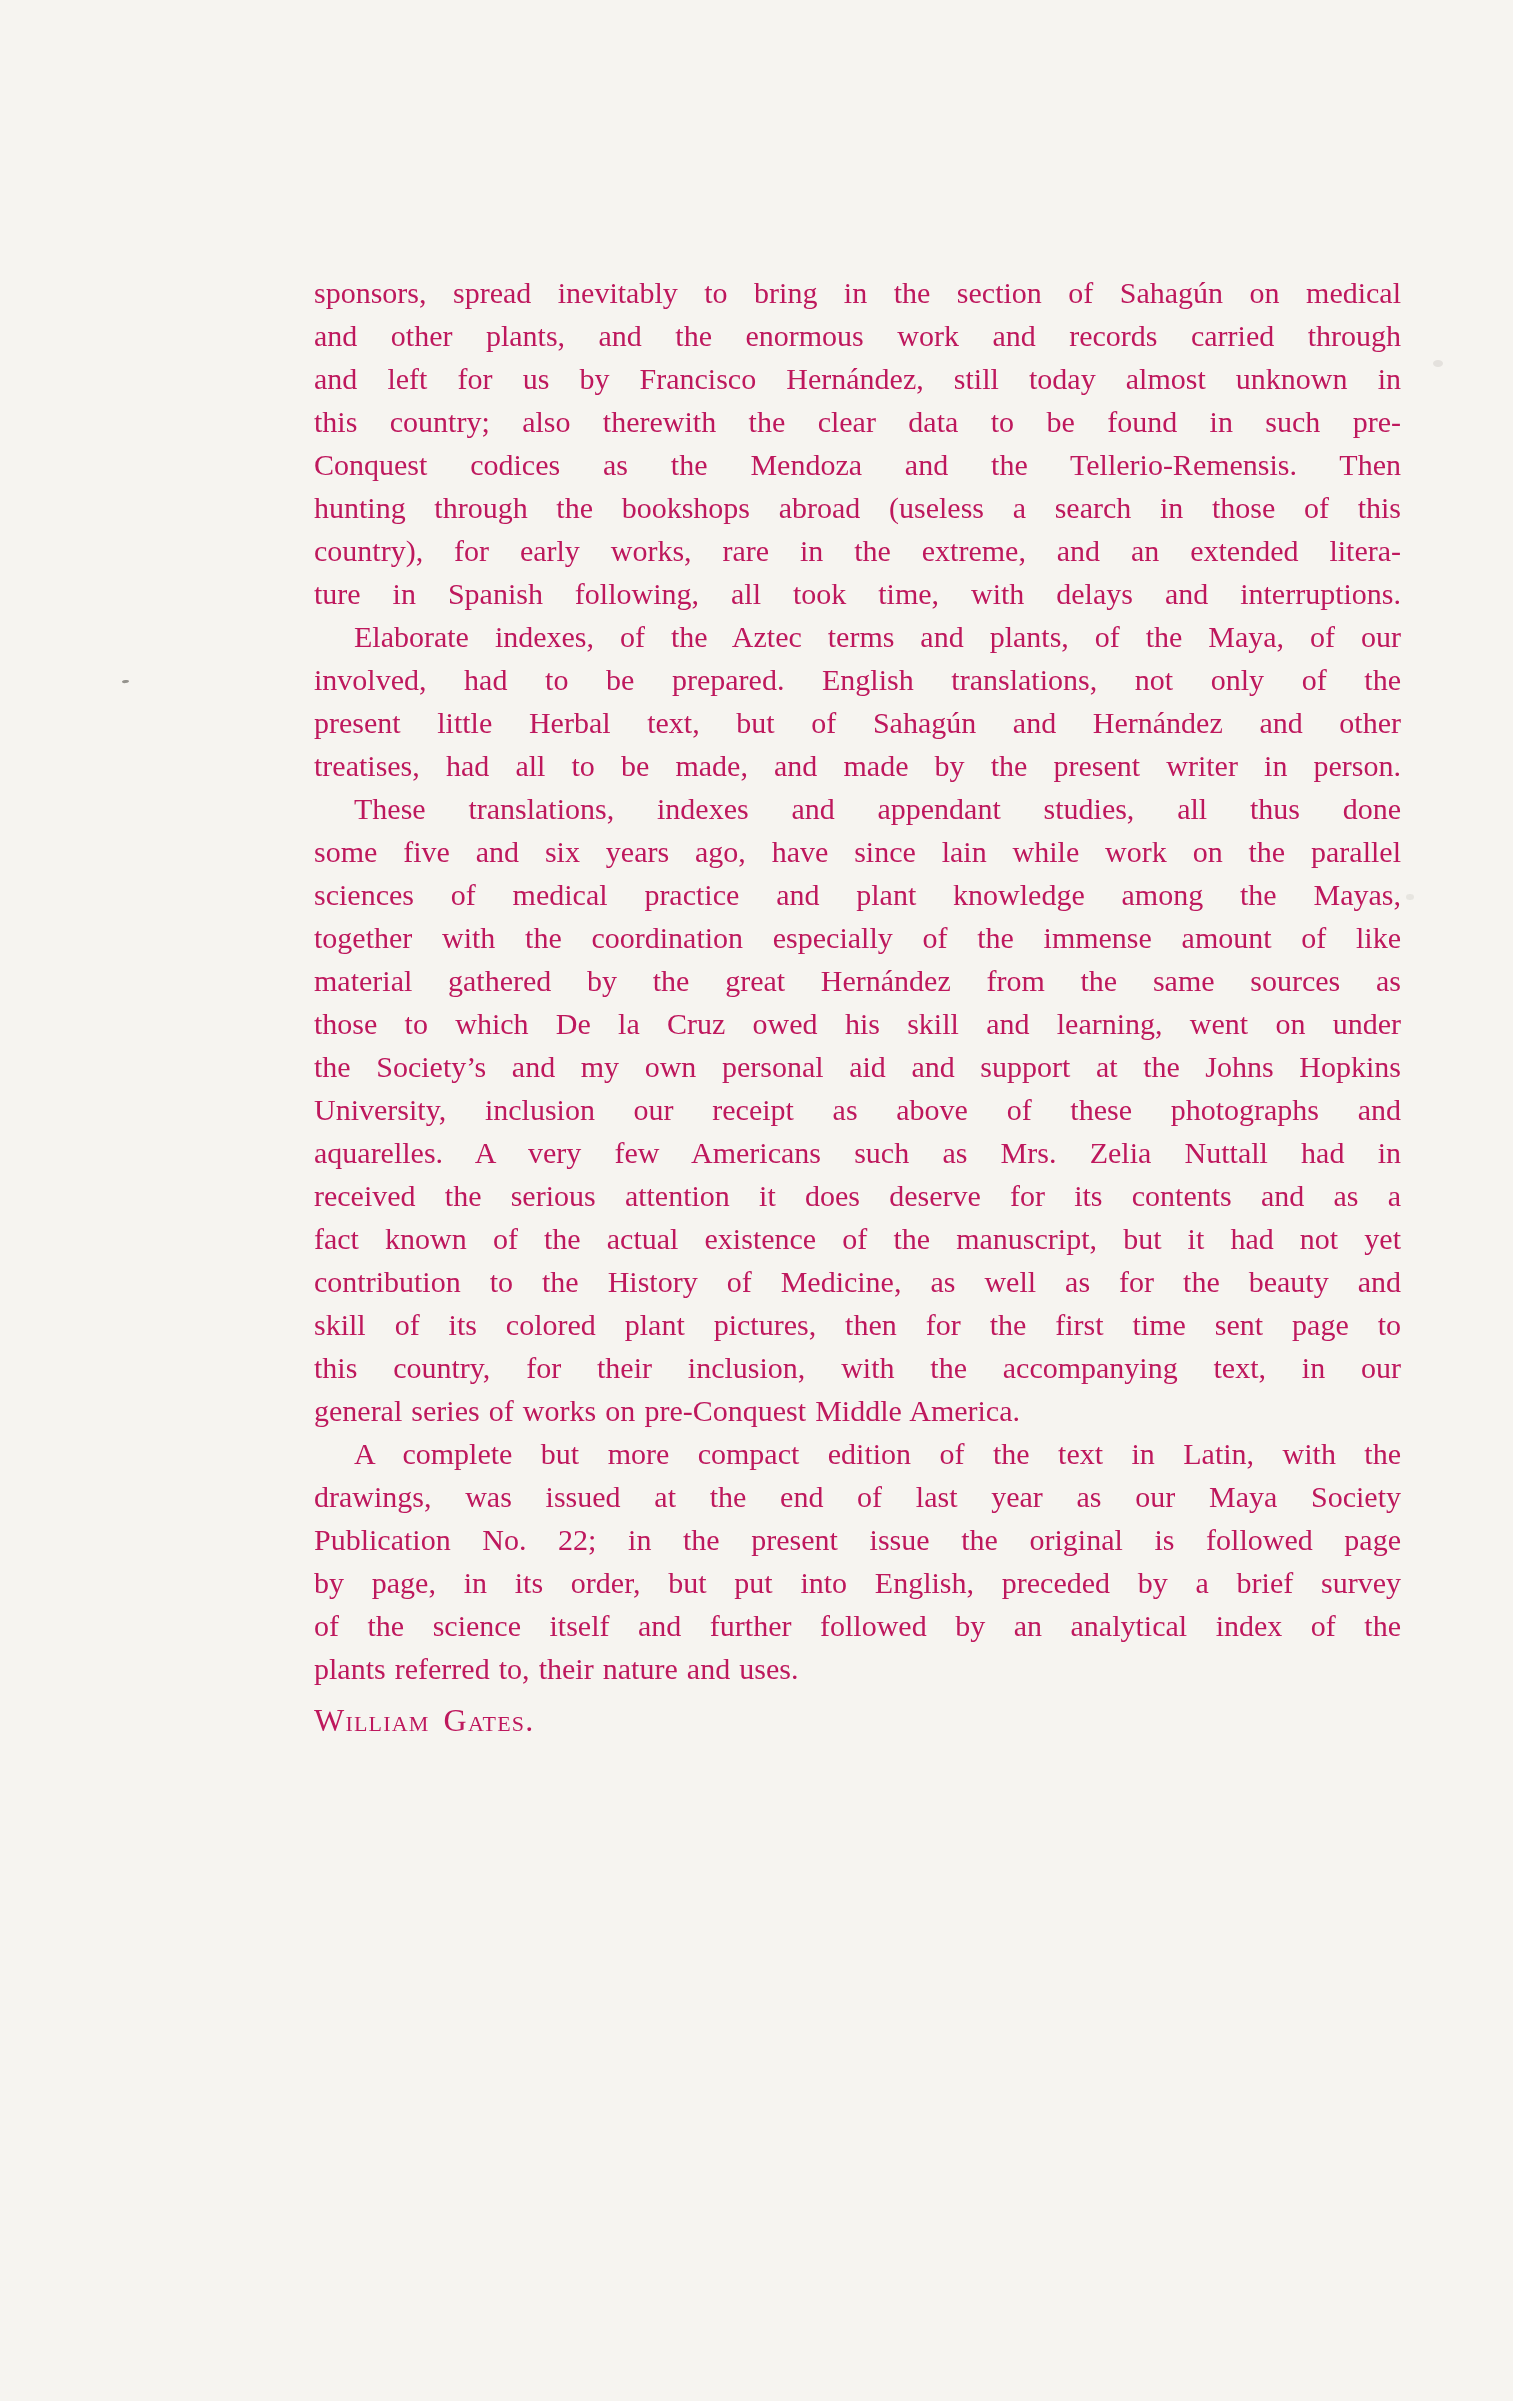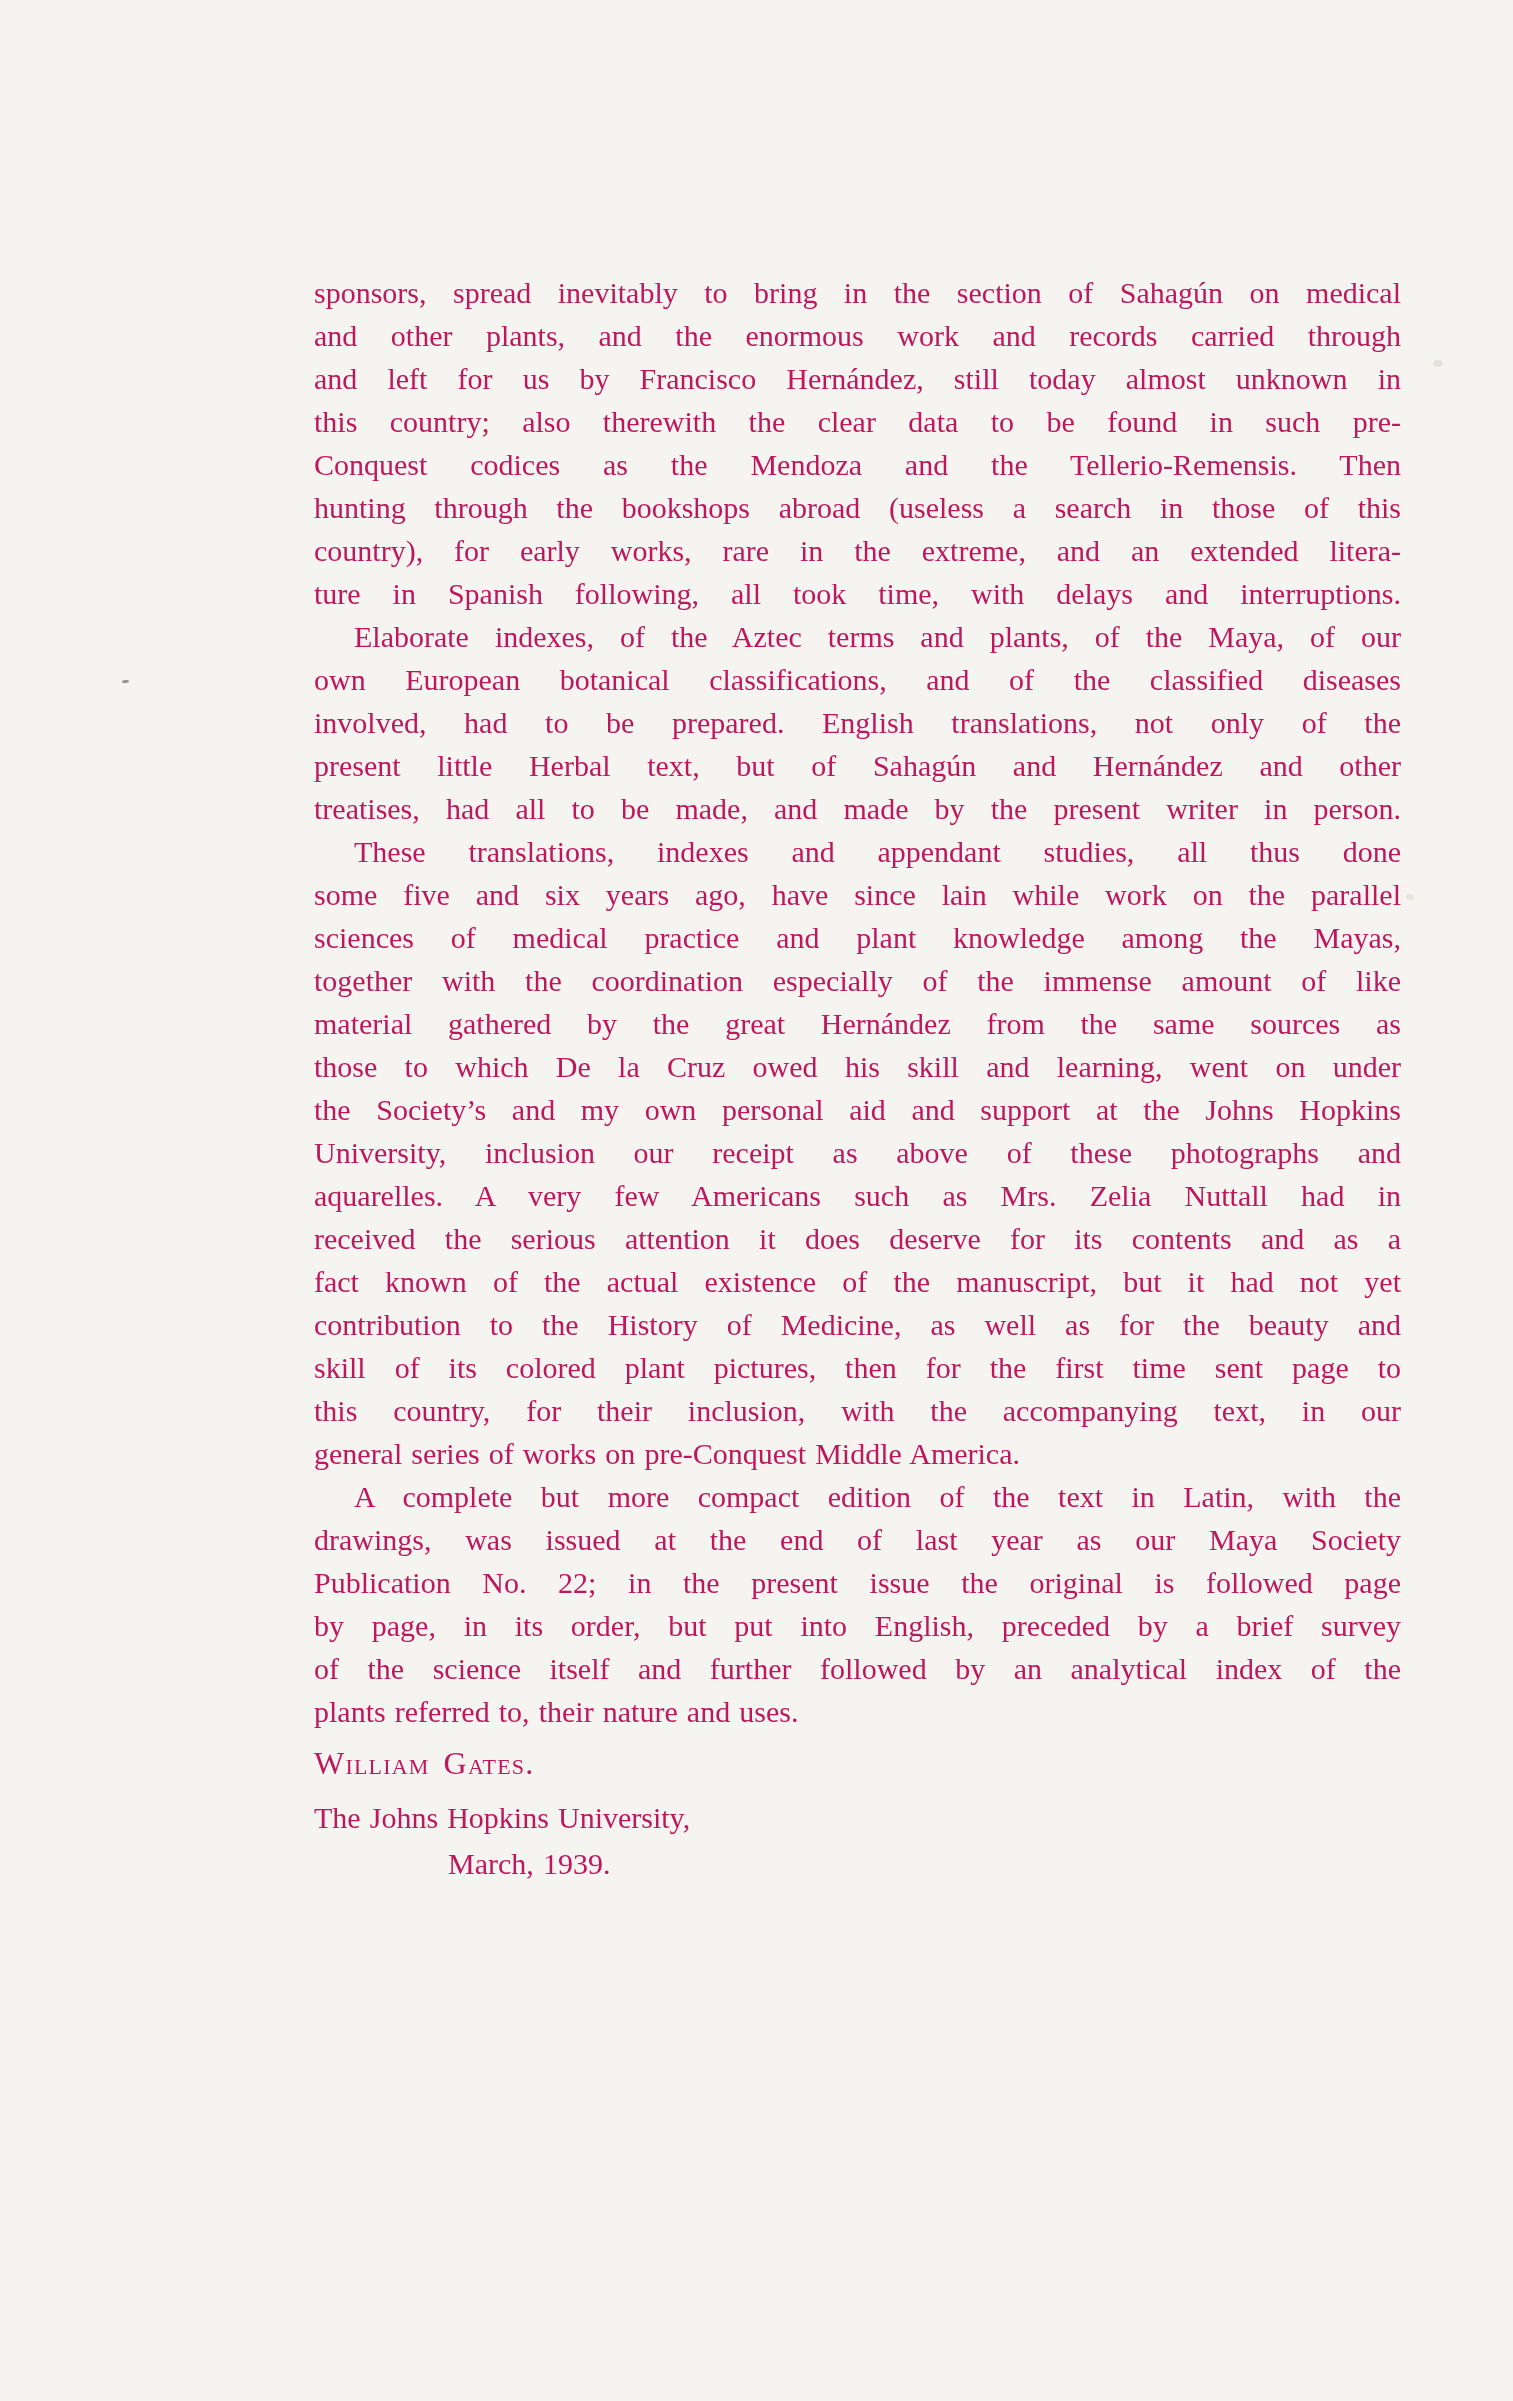--- a/index.html
+++ b/index.html
@@ -65,21 +65,20 @@
       <div class="line">and left for us by Francisco Hernández, still today almost unknown in</div>
       <div class="line">this country; also therewith the clear data to be found in such pre-</div>
       <div class="line">Conquest codices as the Mendoza and the Tellerio-Remensis. Then</div>
       <div class="line">hunting through the bookshops abroad (useless a search in those of this</div>
       <div class="line">country), for early works, rare in the extreme, and an extended litera-</div>
       <div class="line">ture in Spanish following, all took time, with delays and interruptions.</div>
     </div>
 
     <div class="para">
       <div class="line indent">Elaborate indexes, of the Aztec terms and plants, of the Maya, of our</div>
-      <div class="line">own European botanical classifications, and of the classified diseases</div>
       <div class="line">involved, had to be prepared. English translations, not only of the</div>
       <div class="line">present little Herbal text, but of Sahagún and Hernández and other</div>
       <div class="line"><span>treatises, had all to be made, </span><span class="it">and</span><span> made by the present writer in person.</span></div>
     </div>
 
     <div class="para">
       <div class="line indent">These translations, indexes and appendant studies, all thus done</div>
       <div class="line">some five and six years ago, have since lain while work on the parallel</div>
       <div class="line">sciences of medical practice and plant knowledge among the Mayas,</div>
       <div class="line">together with the coordination especially of the immense amount of like</div>
@@ -100,24 +99,20 @@
       <div class="line indent">A complete but more compact edition of the text in Latin, with the</div>
       <div class="line">drawings, was issued at the end of last year as our Maya Society</div>
       <div class="line">Publication No. 22; in the present issue the original is followed page</div>
       <div class="line">by page, in its order, but put into English, preceded by a brief survey</div>
       <div class="line">of the science itself and further followed by an analytical index of the</div>
       <div class="line end">plants referred to, their nature and uses.</div>
     </div>
 
     <div class="signature">William Gates.</div>
 
-    <div class="closing">
-      <div class="c1">The Johns Hopkins University,</div>
-      <div class="c2">March, 1939.</div>
-    </div>
 
   </div>
 
   <div class="speck s1"></div>
   <div class="speck s2"></div>
   <div class="speck s3"></div>
 
 </div>
 
 

